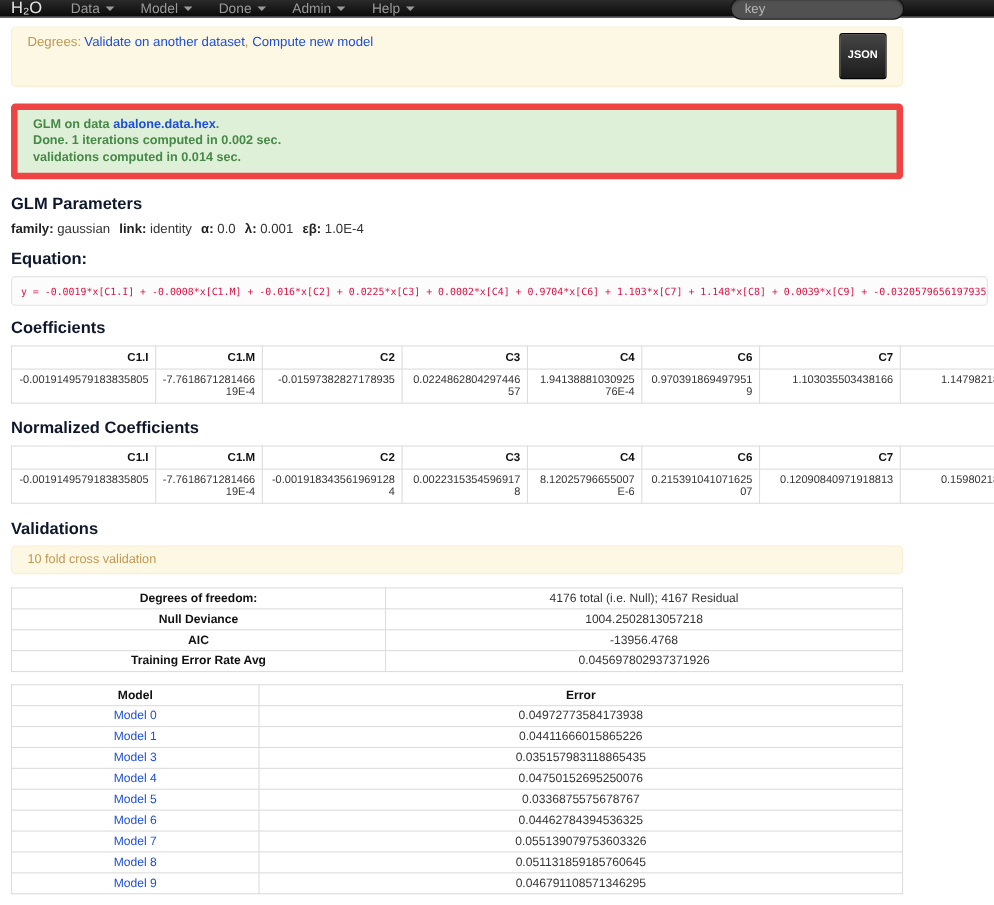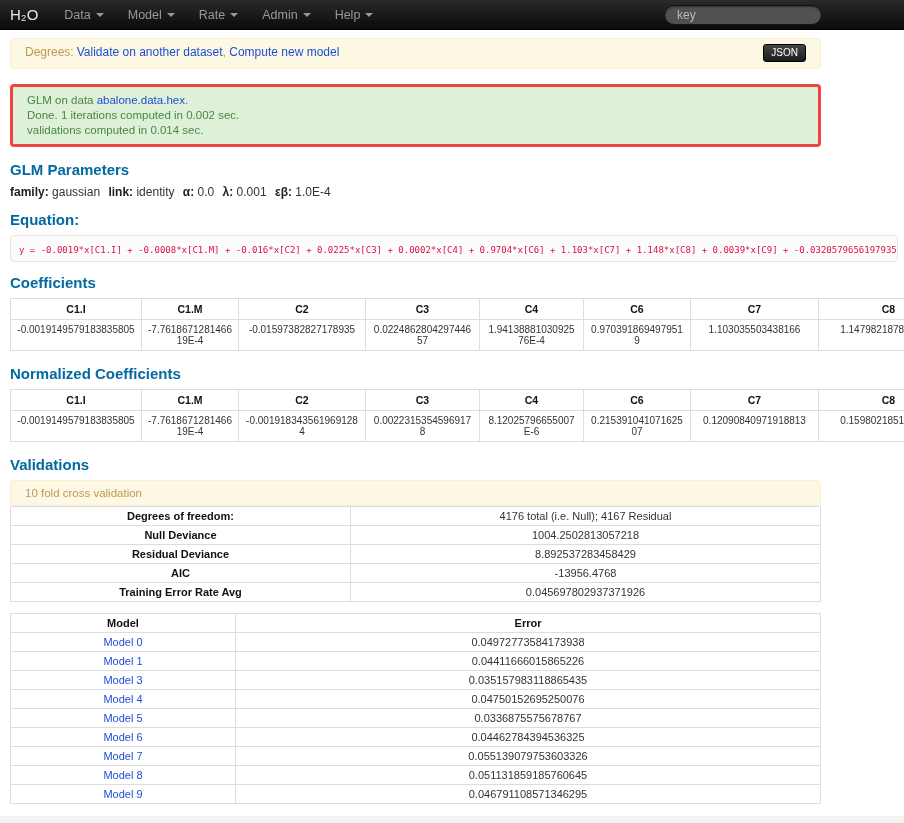--- a/index.html
+++ b/index.html
@@ -1,73 +1,73 @@
 <!DOCTYPE html>
 <html><head>
 <meta charset="utf-8">
 <style>
   * { box-sizing: border-box; margin: 0; padding: 0; }
   html, body { width: 904px; height: 823px; }
   body { overflow: hidden; background: #f3f3f3; font-family: "Liberation Sans", "DejaVu Sans", sans-serif; color: #333; }
   .page { background: #fff; width: 904px; overflow: hidden; padding-bottom: 12px; }
 
   
-  .navbar { height: 30px; display: flex; align-items: center; background: linear-gradient(180deg, #2a2a2a, #0a0a0a); border-bottom: 1px solid #000; padding: 0 10px; }
+  .navbar { height: 16px; display: flex; align-items: center; background: linear-gradient(180deg, #2a2a2a, #0a0a0a); border-bottom: 1px solid #000; padding: 0 10px; }
   .brand { color: #e6e6e6; font-size: 15px; text-decoration: none; margin-right: 14px; cursor: pointer; }
   .nav-item { color: #999; font-size: 12.5px; padding: 0 12px; height: 30px; display: flex; align-items: center; gap: 5px; cursor: pointer; }
   .caret { width: 0; height: 0; border-top: 4px solid #999; border-left: 4px solid transparent; border-right: 4px solid transparent; margin-top: 1px; }
   .navbar-search { margin-left: auto; margin-right: 72px; width: 158px; height: 20px; background: #515151; border: 1px solid #111; border-radius: 14px; color: #fdba74; font-size: 12px; padding: 0 12px; outline: none; box-shadow: inset 0 1px 2px rgba(0,0,0,.45); font-family: inherit; }
   .navbar-search::placeholder { color: #b8b8b8; }
 
   
   .content { padding: 8px 0 0 10px; }
   .alert { border-radius: 4px; }
   .alert-actions { width: 811px; background: #fcf8e3; border: 1px solid #fbeed5; color: #c09853; padding: 6px 14px; font-size: 12px; margin-bottom: 15px; }
   .alert-actions::after { content: ""; display: block; clear: both; }
-  .btn-json { float: right; background: linear-gradient(180deg, #454545, #1c1c1c); border: 1px solid #000; color: #fff; font-weight: normal; font-size: 10px; line-height: 1; padding: 3px 7px; border-radius: 3px; cursor: pointer; font-family: inherit; margin-top: -1px; }
+  .btn-json { float: right; background: linear-gradient(180deg, #454545, #1c1c1c); border: 1px solid #000; color: #fff; font-weight: bold; font-size: 10px; line-height: 1; padding: 15px 7px; border-radius: 3px; cursor: pointer; font-family: inherit; margin-top: -1px; }
   a.link { color: #1d4ed8; text-decoration: none; cursor: pointer; }
   .actions-label { margin-right: 3px; }
-  .alert-success { width: 811px; background: #dff0d8; border: 3px solid #ef4444; color: #468847; padding: 6px 14px; font-size: 11.5px; line-height: 1.3; margin-bottom: 14px; }
-  .section-heading { font-size: 15px; font-weight: bold; color: #0369a1; margin: 12px 0 7px; }
+  .alert-success { width: 811px; background: #dff0d8; border: 6px solid #ef4444; color: #468847; padding: 6px 14px; font-size: 11.5px; line-height: 1.3; margin-bottom: 14px; font-weight: bold; }
+  .section-heading { font-size: 15px; font-weight: bold; color: #0f172a; margin: 12px 0 7px; }
   .params { font-size: 12px; margin: 0 0 2px; }
   .param { margin-right: 5px; }
   .param b { color: #222; }
   .equation-box { width: 888px; border: 1px solid #e3e3e3; background: #fcfcfc; border-radius: 4px; padding: 5px 8px; margin: 0 0 8px; white-space: nowrap; overflow: hidden; }
   .equation-box code { font-family: "DejaVu Sans Mono", "Liberation Mono", monospace; font-size: 9px; color: #dd1144; }
 
   table { border-collapse: collapse; background: #fff; }
   .coef-table { table-layout: fixed; width: 948px; margin-bottom: 14px; }
-  .coef-table th, .coef-table td { border: 1px solid #ddd; padding: 4px 6px; text-align: center; vertical-align: top; overflow-wrap: break-word; word-wrap: break-word; }
+  .coef-table th, .coef-table td { border: 1px solid #ddd; padding: 4px 6px; text-align: right; vertical-align: top; overflow-wrap: break-word; word-wrap: break-word; }
   .coef-table th { font-size: 10.5px; color: #111; }
   .coef-table td { font-size: 10px; }
   .kv-table { width: 811px; margin-bottom: 11px; }
   .models-table { width: 811px; }
   .kv-table td, .models-table td, .models-table th { border: 1px solid #ddd; padding: 3px 8px; text-align: center; font-size: 11px; }
   .bold { font-weight: bold; color: #111; }
   .kv-table .k { width: 340px; }
   .models-table .col-model { width: 225px; }
-  .alert-note { width: 811px; background: #fcf8e3; border: 1px solid #fbeed5; color: #c09853; padding: 6px 14px; font-size: 11.5px; }
+  .alert-note { width: 811px; background: #fcf8e3; border: 1px solid #fbeed5; color: #c09853; padding: 6px 14px; font-size: 11.5px; margin-bottom: 12px; }
 </style>
 </head>
 <body>
 
 <div class="page">
 
   <nav class="navbar">
     <a class="brand">H₂O</a>
     <div class="nav-item">
         <span>Data</span>
         <span class="caret"></span>
       </div>
     <div class="nav-item">
         <span>Model</span>
         <span class="caret"></span>
       </div>
     <div class="nav-item">
-        <span>Rate</span>
+        <span>Done</span>
         <span class="caret"></span>
       </div>
     <div class="nav-item">
         <span>Admin</span>
         <span class="caret"></span>
       </div>
     <div class="nav-item">
         <span>Help</span>
         <span class="caret"></span>
       </div>
@@ -182,24 +182,20 @@
       <tbody>
         <tr>
           <td class="k bold">Degrees of freedom:</td>
           <td>4176 total (i.e. Null); 4167 Residual</td>
         </tr>
         <tr>
           <td class="k bold">Null Deviance</td>
           <td>1004.2502813057218</td>
         </tr>
         <tr>
-          <td class="k bold">Residual Deviance</td>
-          <td>8.892537283458429</td>
-        </tr>
-        <tr>
           <td class="k bold">AIC</td>
           <td>-13956.4768</td>
         </tr>
         <tr>
           <td class="k bold">Training Error Rate Avg</td>
           <td>0.045697802937371926</td>
         </tr>
       </tbody>
     </table>
 

